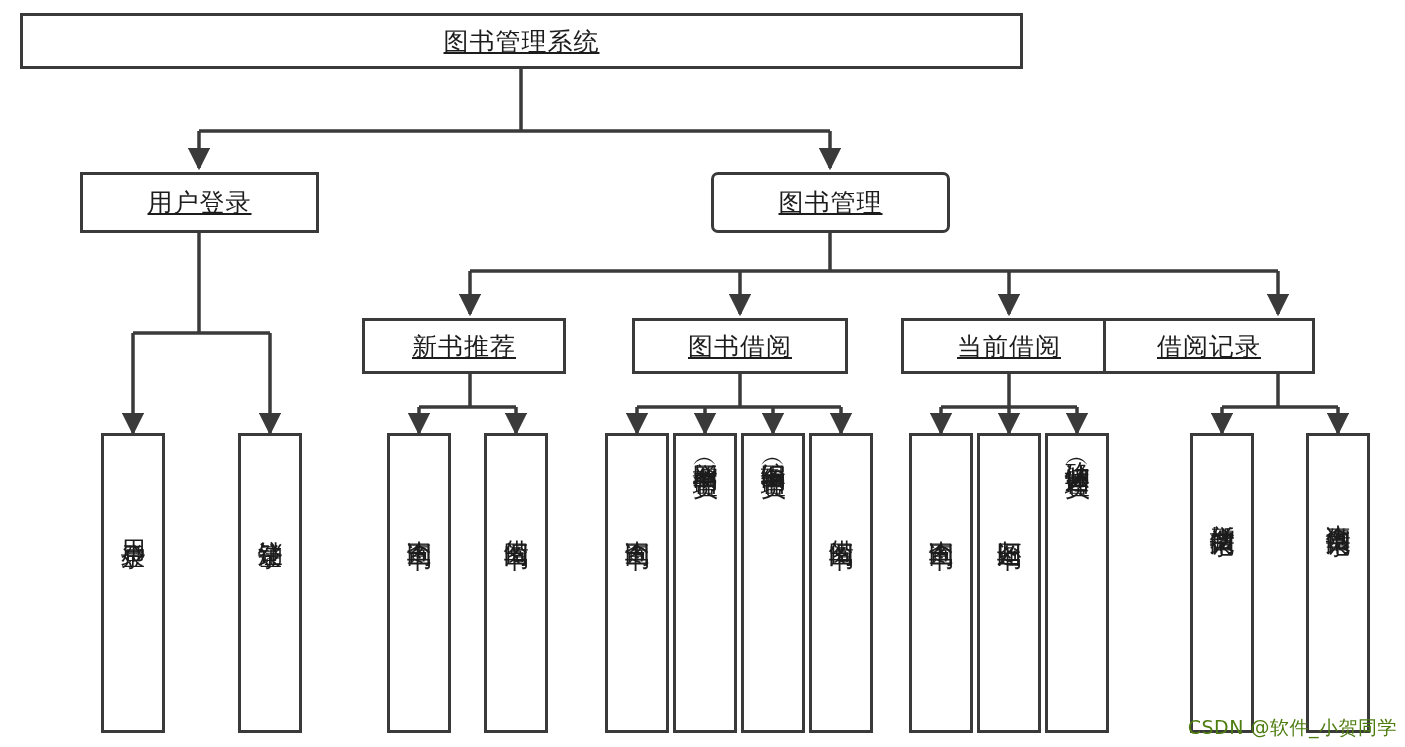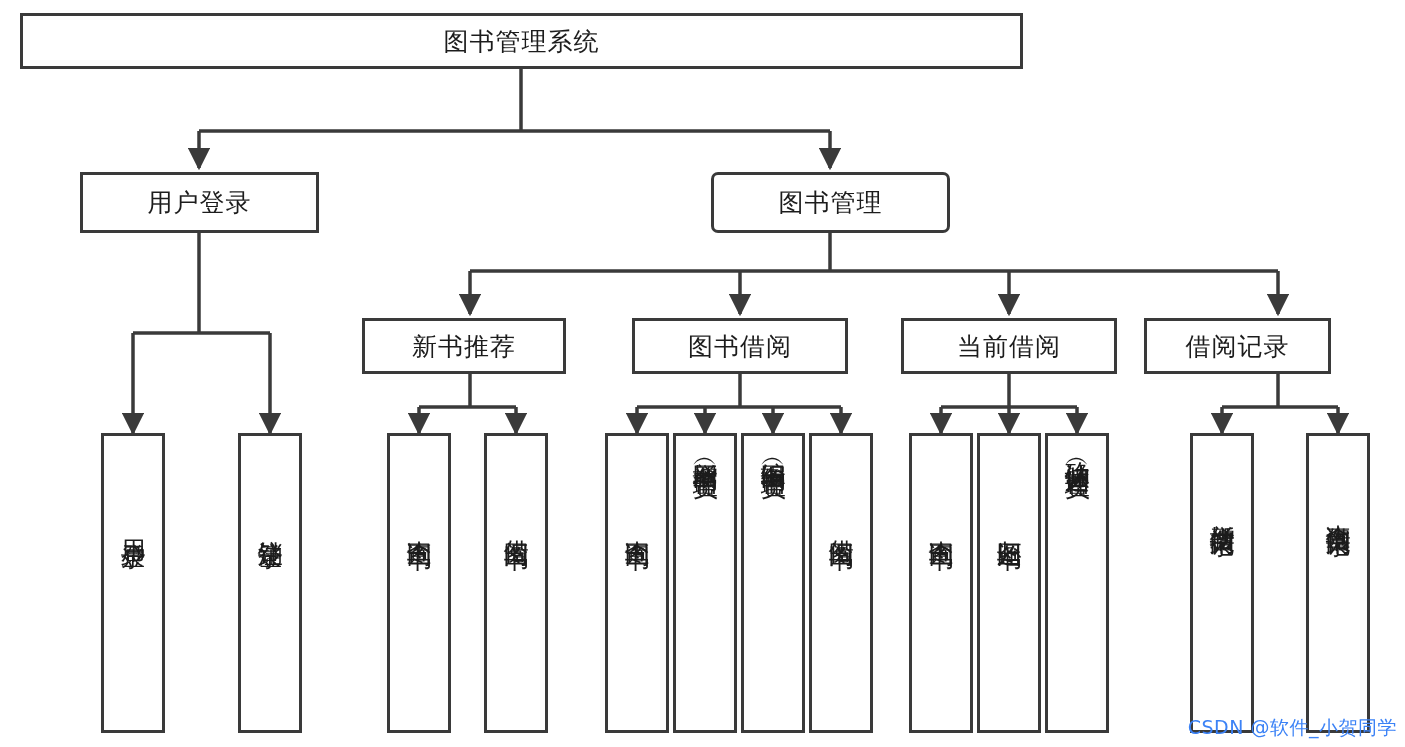--- a/index.html
+++ b/index.html
@@ -24,20 +24,21 @@
     background: #ffffff;
     display: flex;
     align-items: center;
     justify-content: center;
     color: #1c1c1c;
   }
   .node.horiz {
     font-size: 25px;
     letter-spacing: 1px;
     line-height: 1;
+    text-decoration: underline;
   }
   .node.vert {
     align-items: flex-start;
     justify-content: center;
     padding-top: 6px;
   }
   .node.vert .vtext {
     writing-mode: vertical-rl;
     text-orientation: upright;
     font-size: 25px;
@@ -58,21 +59,21 @@
     top: 0;
     width: 1405px;
     height: 747px;
     pointer-events: none;
   }
   #watermark {
     position: absolute;
     right: 8px;
     bottom: 6px;
     font-size: 19px;
-    color: #3b82f6;
+    color: #4d7c0f;
     white-space: nowrap;
     letter-spacing: 0.5px;
   }
 </style>
 </head>
 <body>
 
 <div id="canvas">
 
   <svg id="links" viewBox="0 0 1405 747" width="1405" height="747">
@@ -141,21 +142,21 @@
 
   <div class="node horiz" style="left:362px; top:318px; width:204px; height:56px;">
     <span>新书推荐</span>
   </div>
   <div class="node horiz" style="left:901px; top:318px; width:216px; height:56px;">
     <span>当前借阅</span>
   </div>
   <div class="node horiz" style="left:632px; top:318px; width:216px; height:56px;">
     <span>图书借阅</span>
   </div>
-  <div class="node horiz" style="left:1144px; top:318px; width:187px; height:56px;">
+  <div class="node horiz" style="left:1103px; top:318px; width:212px; height:56px;">
     <span>借阅记录</span>
   </div>
 
   <div class="node vert mid" style="left:101px; top:433px; width:64px; height:300px;">
     <span class="vtext">用户登录</span>
   </div>
   <div class="node vert mid" style="left:238px; top:433px; width:64px; height:300px;">
     <span class="vtext">注销登录</span>
   </div>
 

